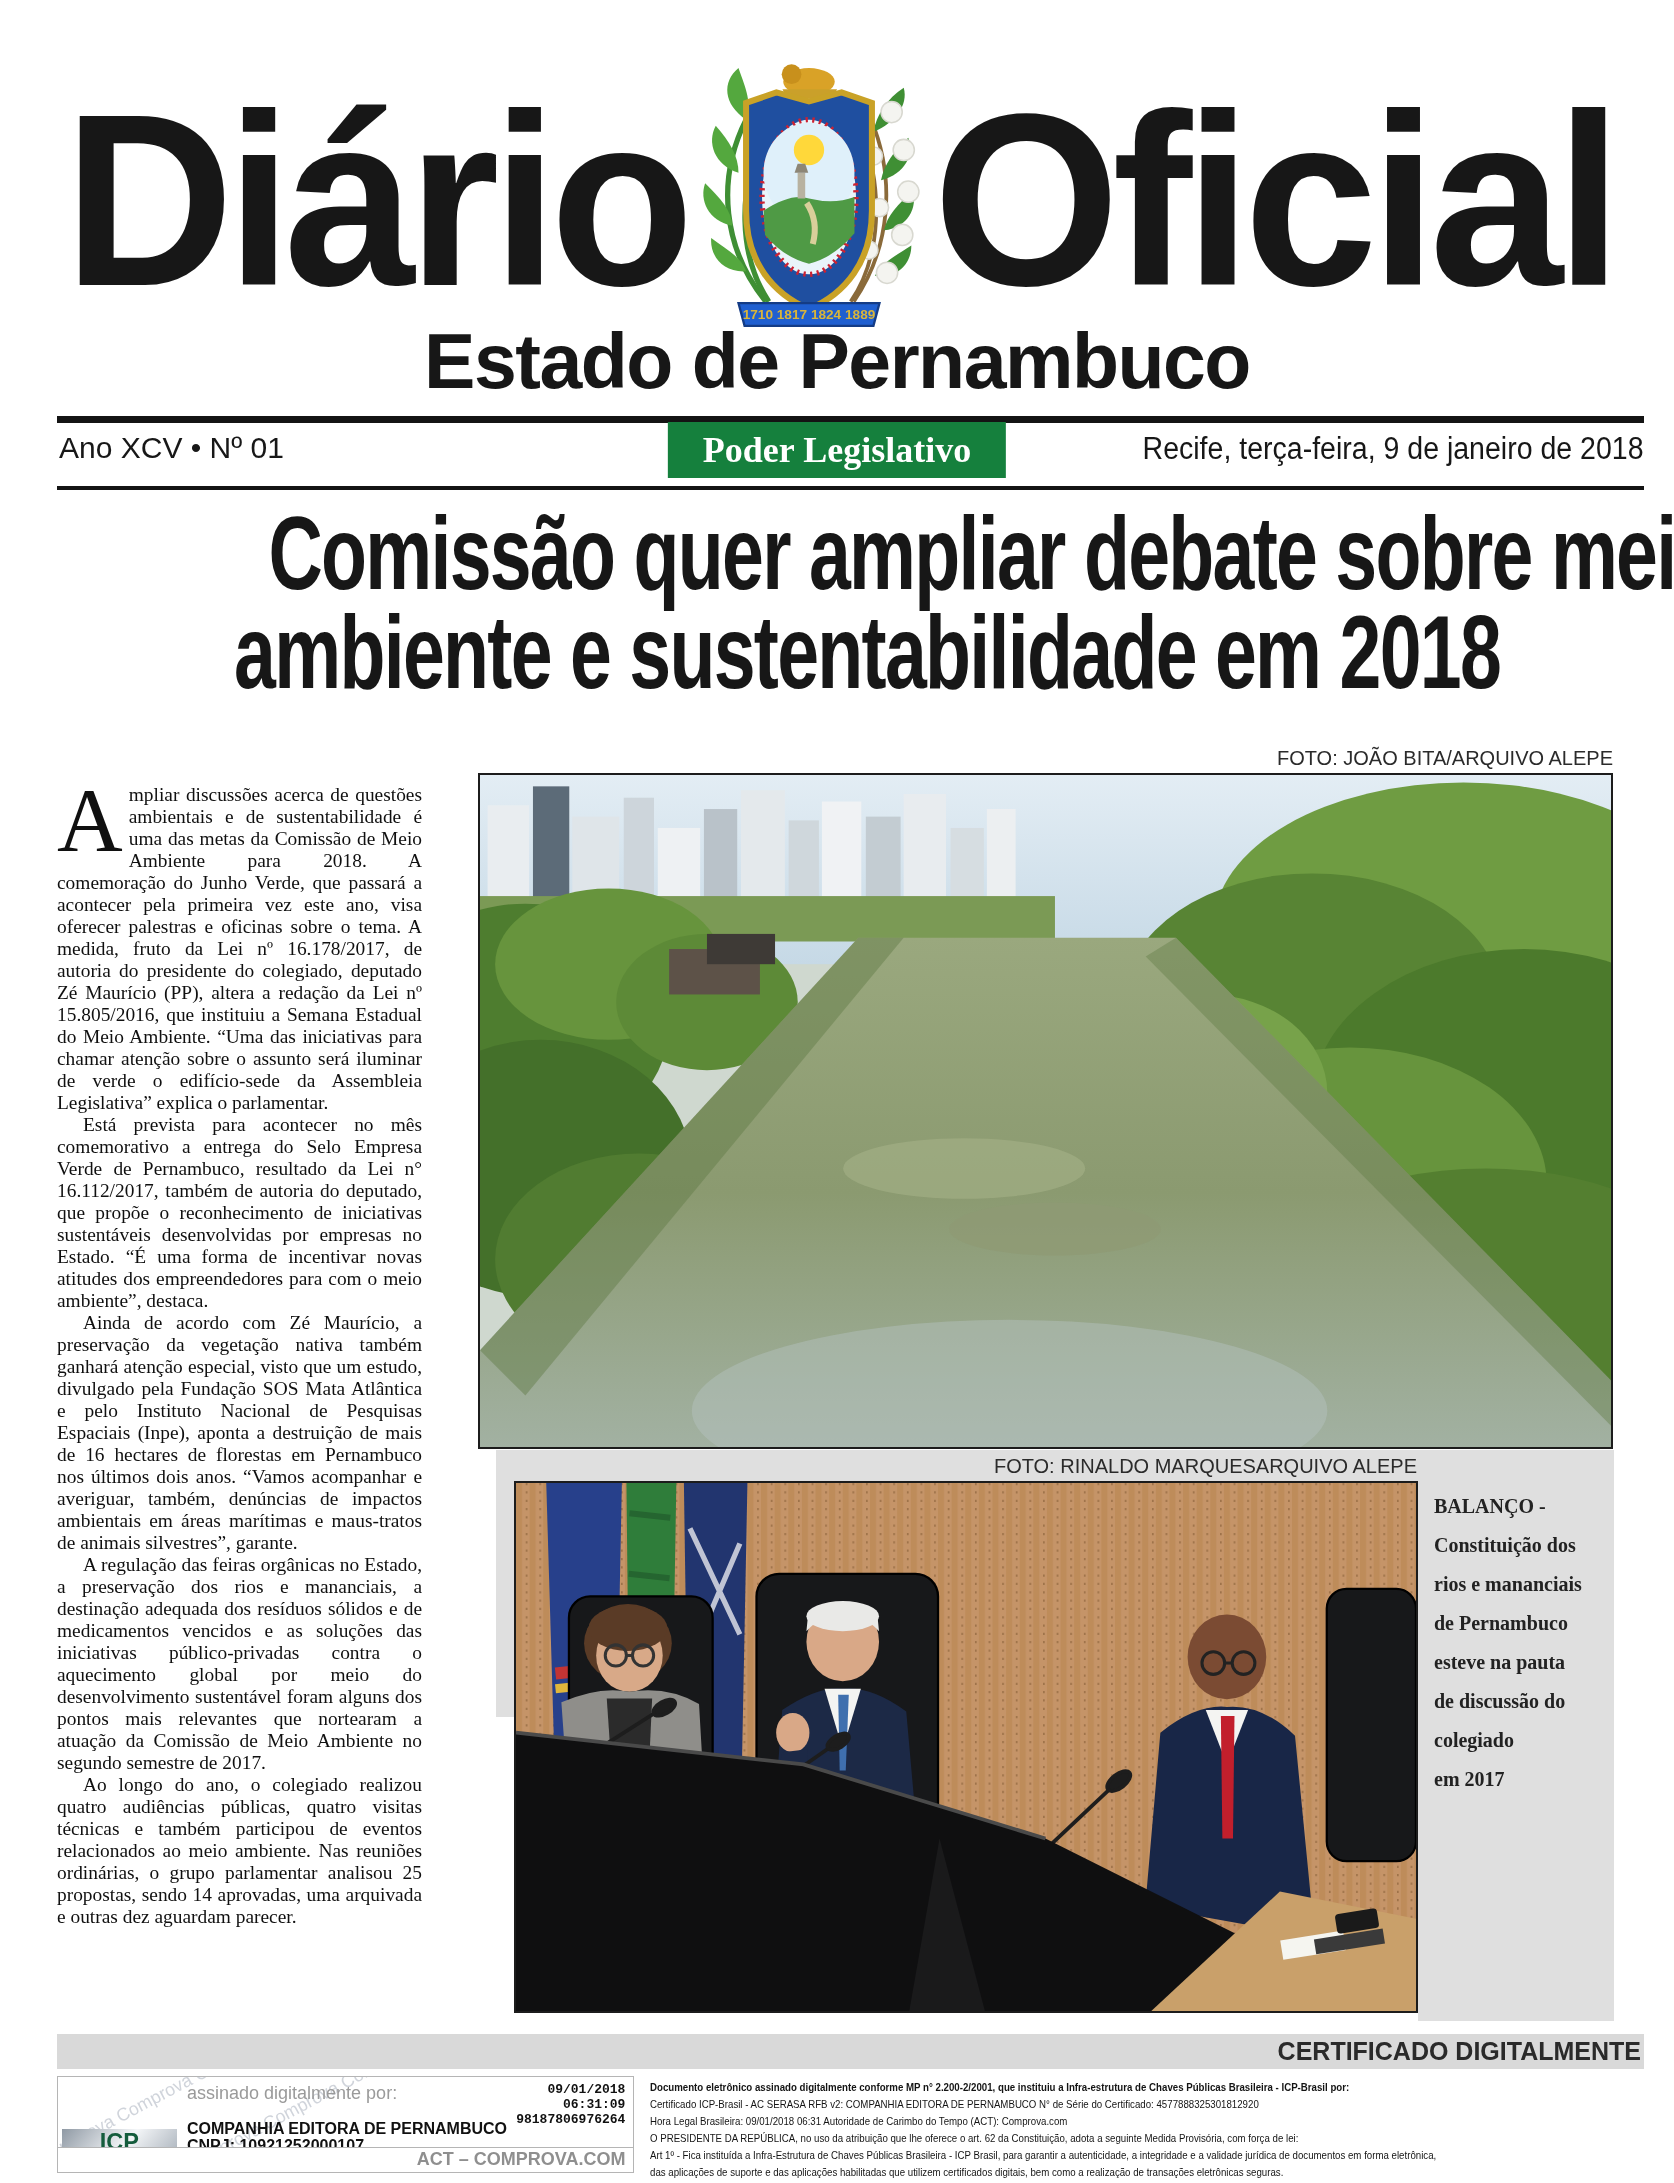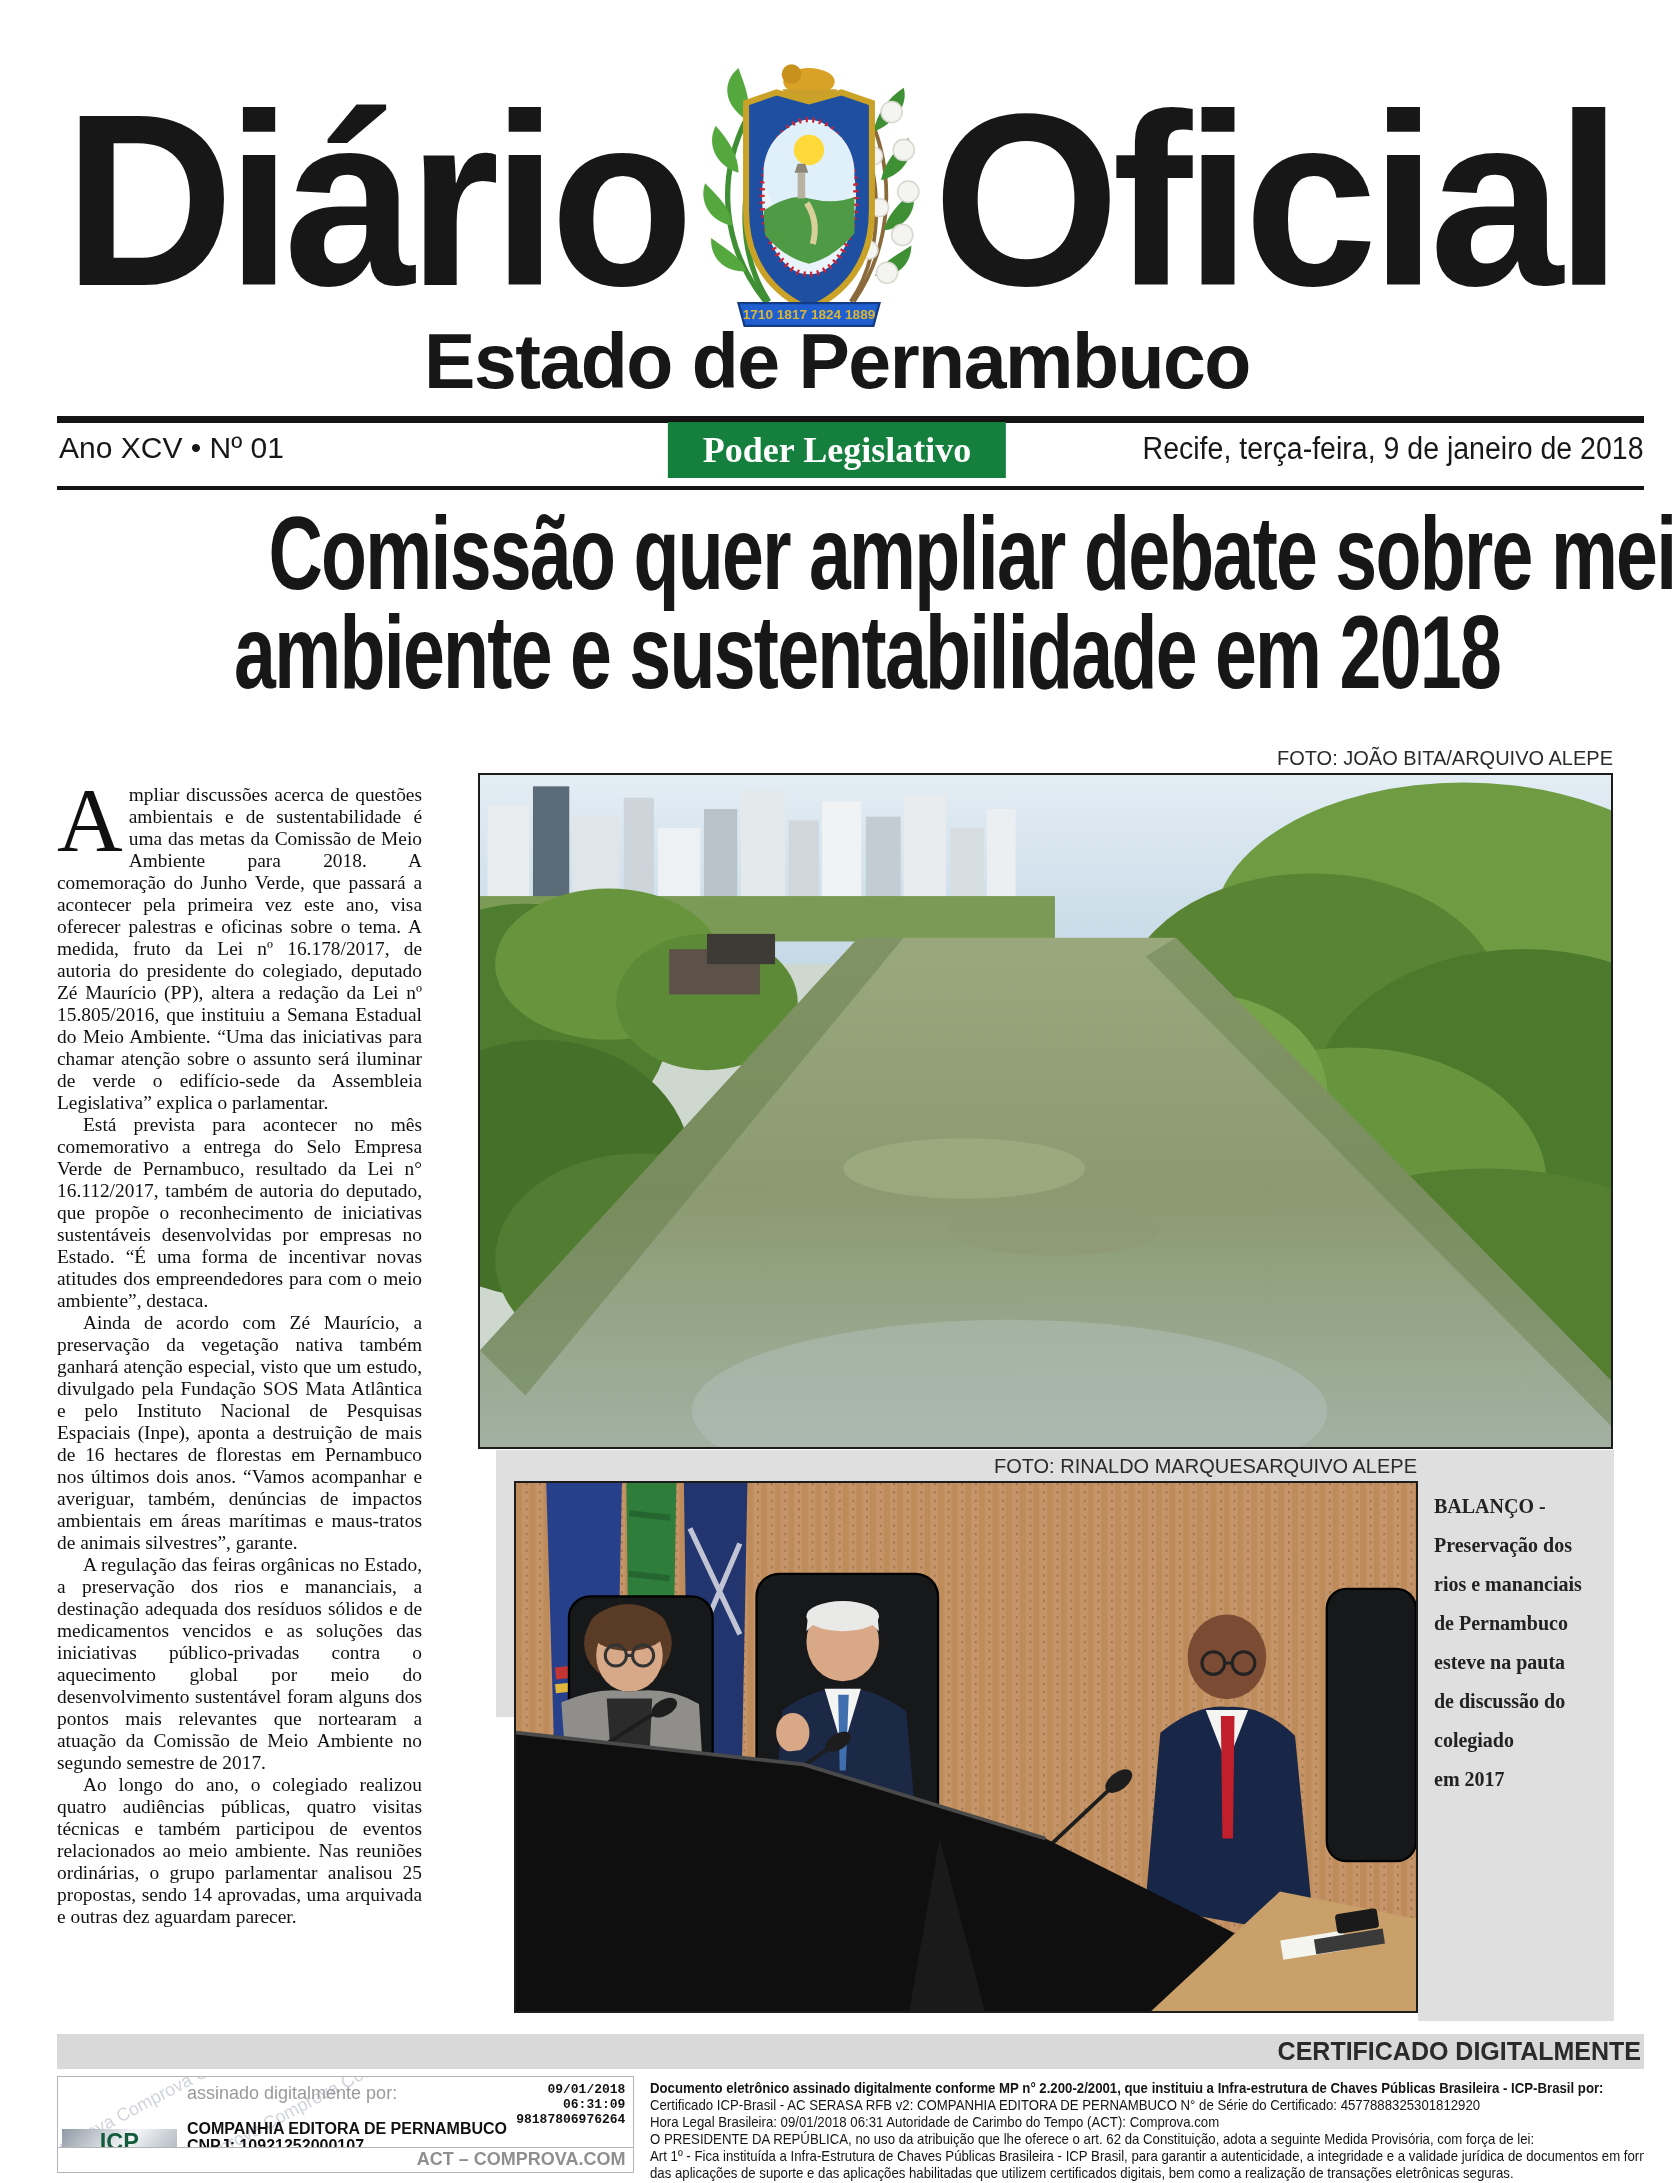--- a/index.html
+++ b/index.html
@@ -73,21 +73,21 @@
             font-family:"Liberation Sans",sans-serif;font-size:18px;}
   #sig-dates{position:absolute;right:7.6px;top:4.6px;text-align:right;
              font-family:"Liberation Mono",monospace;font-weight:bold;font-size:13px;line-height:15px;color:#111;}
   #sig-company{position:absolute;left:129px;top:44px;font-family:"Liberation Sans",sans-serif;
                font-weight:bold;font-size:16px;line-height:16.7px;color:#111;white-space:nowrap;}
   #sig-strip{position:absolute;left:0;right:0;bottom:0;height:24px;border-top:1.5px solid #b5b5b5;
              background:#fff;text-align:right;font-family:"Liberation Sans",sans-serif;
              font-weight:bold;font-size:18px;line-height:23px;color:#8f8f8f;padding-right:7.6px;}
   
   #legal{left:650px;top:2079px;width:994px;height:102px;overflow:hidden;
-         font-family:"Liberation Sans",sans-serif;font-size:15px;line-height:17px;color:#141414;}
+         font-family:"Liberation Sans",sans-serif;font-size:11px;line-height:17px;color:#141414;}
   #legal div{white-space:nowrap;transform:scaleX(.88);transform-origin:0 50%;}
   #legal div.b{font-weight:bold;}
 </style>
 </head>
 <body>
 
 <div id="page">
 
   <div id="mast-left" class="mast-word">Diário</div>
 
@@ -325,21 +325,21 @@
   <div id="article" class="abs">
     <p class="first"><span id="dropcap">A</span><span>mpliar discussões acerca de questões ambientais e de sustentabilidade é uma das metas da Comissão de Meio Ambiente para 2018. A comemoração do Junho Verde, que passará a acontecer pela primeira vez este ano, visa oferecer palestras e oficinas sobre o tema. A medida, fruto da Lei nº 16.178/2017, de autoria do presidente do colegiado, deputado Zé Maurício (PP), altera a redação da Lei nº 15.805/2016, que instituiu a Semana Estadual do Meio Ambiente. “Uma das iniciativas para chamar atenção sobre o assunto será iluminar de verde o edifício-sede da Assembleia Legislativa” explica o parlamentar.</span></p>
     <p>Está prevista para acontecer no mês comemorativo a entrega do Selo Empresa Verde de Pernambuco, resultado da Lei n° 16.112/2017, também de autoria do deputado, que propõe o reconhecimento de iniciativas sustentáveis desenvolvidas por empresas no Estado. “É uma forma de incentivar novas atitudes dos empreendedores para com o meio ambiente”, destaca.</p>
     <p>Ainda de acordo com Zé Maurício, a preservação da vegetação nativa também ganhará atenção especial, visto que um estudo, divulgado pela Fundação SOS Mata Atlântica e pelo Instituto Nacional de Pesquisas Espaciais (Inpe), aponta a destruição de mais de 16 hectares de florestas em Pernambuco nos últimos dois anos. “Vamos acompanhar e averiguar, também, denúncias de impactos ambientais em áreas marítimas e maus-tratos de animais silvestres”, garante.</p>
     <p>A regulação das feiras orgânicas no Estado, a preservação dos rios e mananciais, a destinação adequada dos resíduos sólidos e de medicamentos vencidos e as soluções das iniciativas público-privadas contra o aquecimento global por meio do desenvolvimento sustentável foram alguns dos pontos mais relevantes que nortearam a atuação da Comissão de Meio Ambiente no segundo semestre de 2017.</p>
     <p>Ao longo do ano, o colegiado realizou quatro audiências públicas, quatro visitas técnicas e também participou de eventos relacionados ao meio ambiente. Nas reuniões ordinárias, o grupo parlamentar analisou 25 propostas, sendo 14 aprovadas, uma arquivada e outras dez aguardam parecer.</p>
   </div>
 
   <div id="balanco" class="abs">
     <div>BALANÇO -</div>
-    <div>Preservação dos</div>
+    <div>Constituição dos</div>
     <div>rios e mananciais</div>
     <div>de Pernambuco</div>
     <div>esteve na pauta</div>
     <div>de discussão do</div>
     <div>colegiado</div>
     <div>em 2017</div>
   </div>
 
   <div id="certband" class="abs">CERTIFICADO DIGITALMENTE</div>
 

